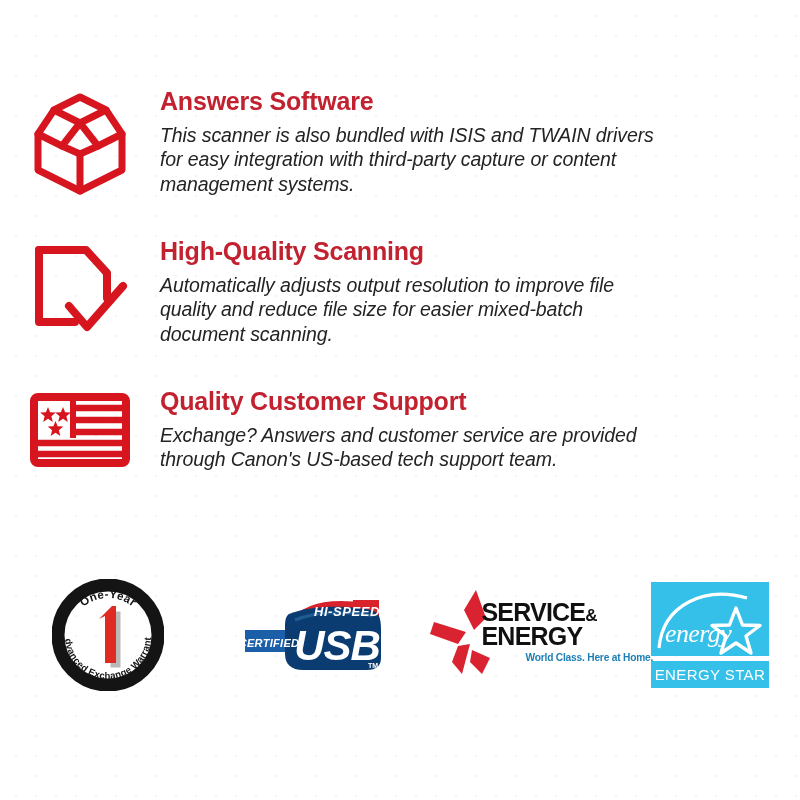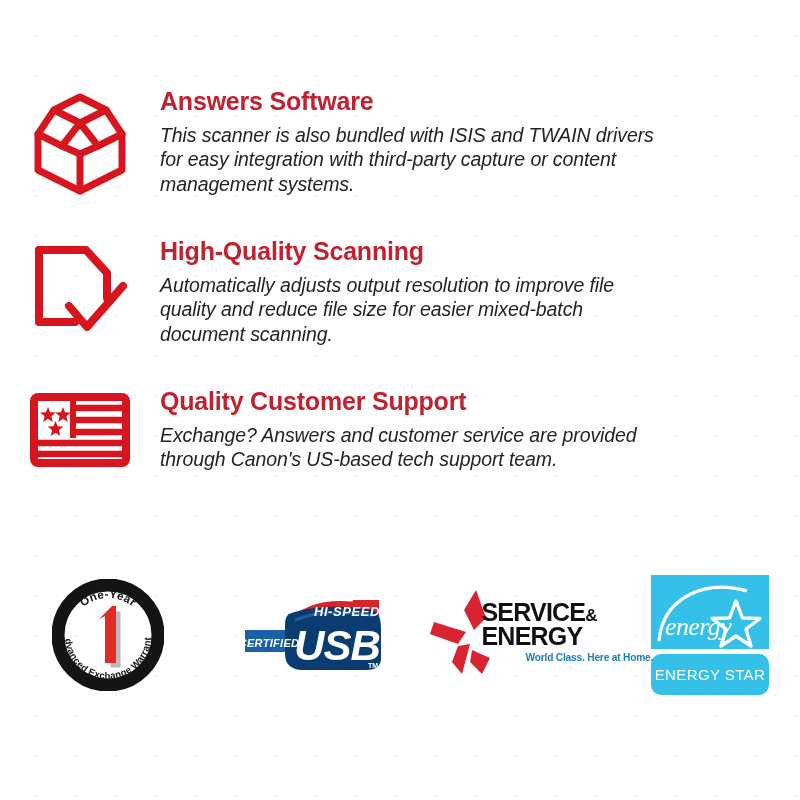--- a/index.html
+++ b/index.html
@@ -149,26 +149,25 @@
   .estar-top {
     position: relative;
     width: 118px;
     height: 74px;
     background: #34C0E8;
     overflow: hidden;
   }
   .estar-bottom {
     margin-top: 5px;
     width: 118px;
-    height: 41px;
+    height: 27px;
     background: #34C0E8;
     display: flex;
     align-items: center;
     justify-content: center;
-    border-radius: 10px;
   }
   .estar-bottom span {
     color: #ffffff;
     font-size: 15px;
     font-weight: normal;
     letter-spacing: 0.4px;
     font-family: "Liberation Sans", sans-serif;
   }
 </style>
 </head>

